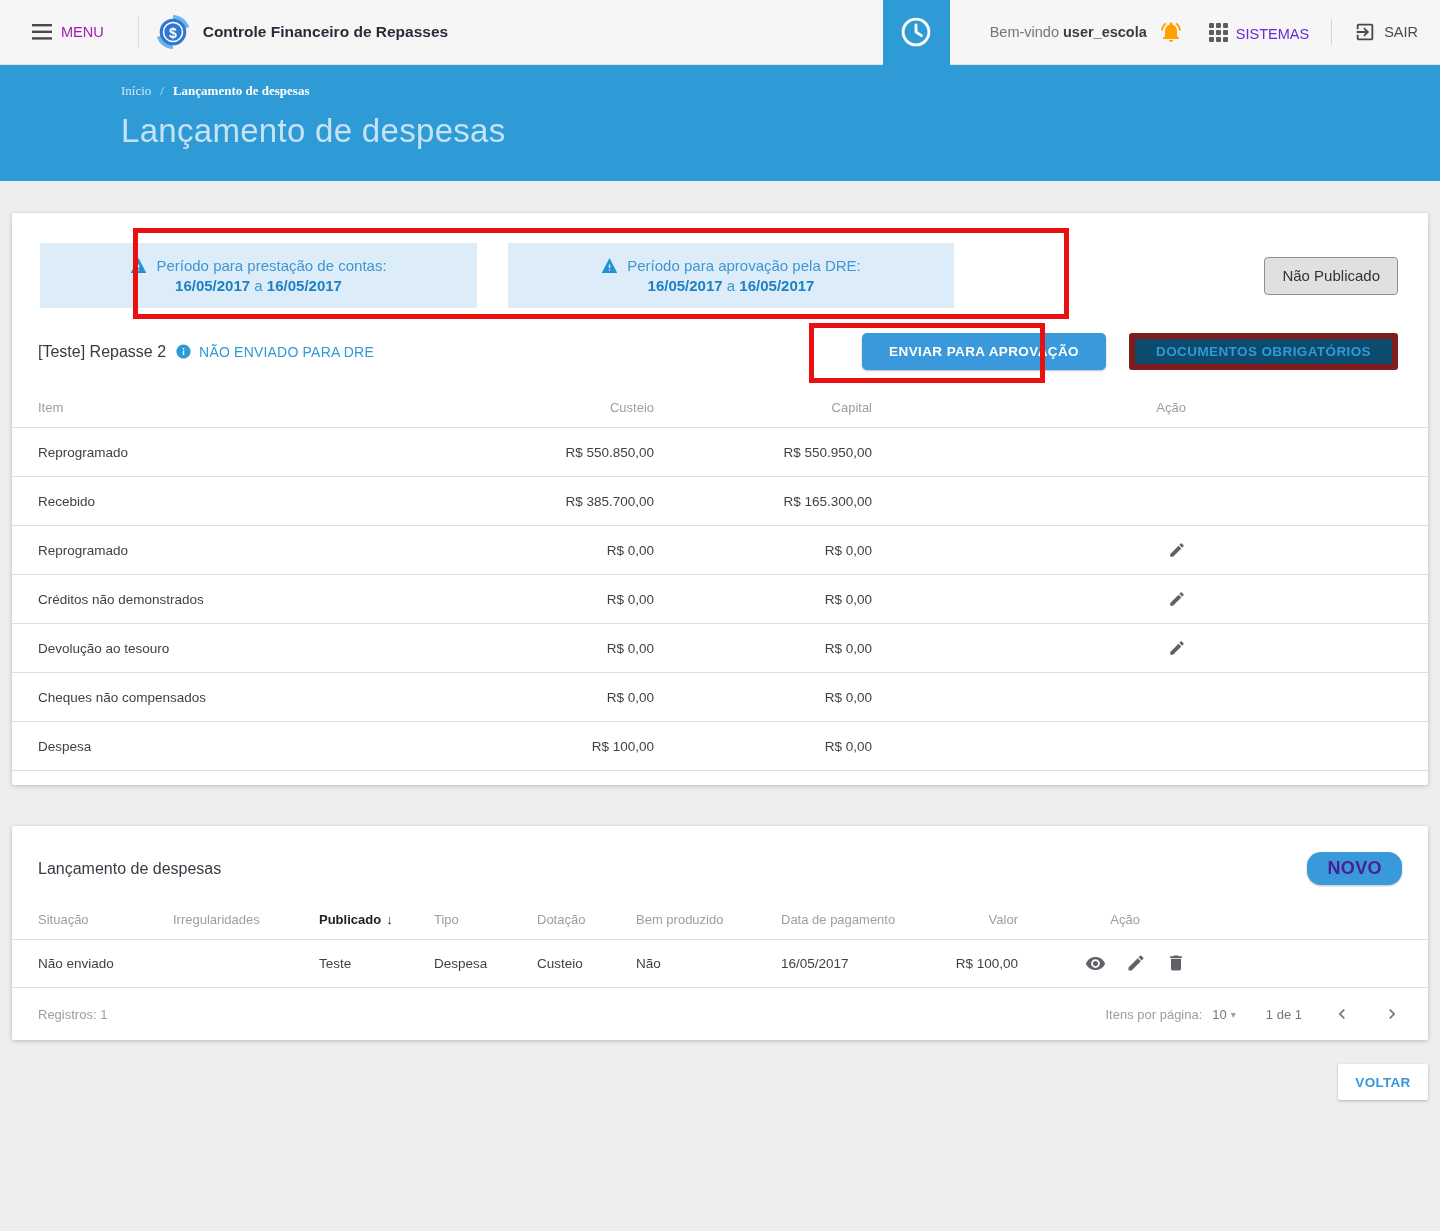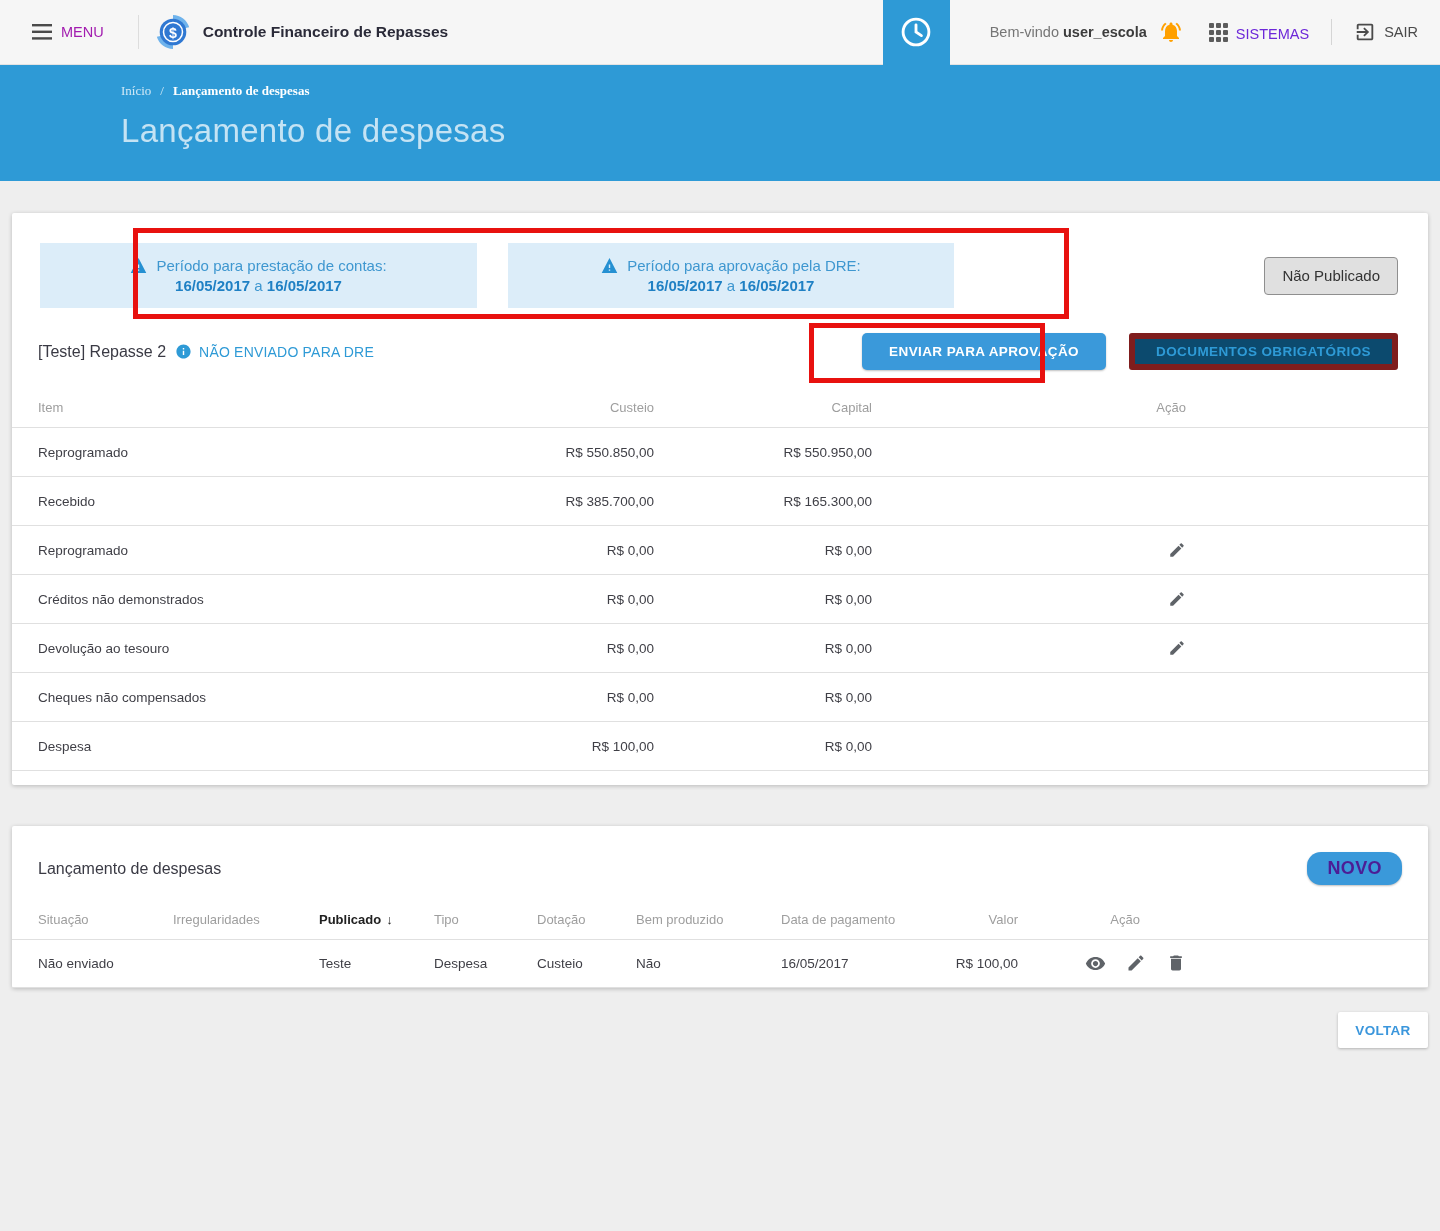--- a/index.html
+++ b/index.html
@@ -319,20 +319,41 @@
               </svg>
             </button>
           <button class="icon-btn">
               <svg width="20" height="20" viewBox="0 0 24 24">
                 <path fill="#5f6368" d="M6 19c0 1.1.9 2 2 2h8c1.1 0 2-.9 2-2V7H6v12zM19 4h-3.5l-1-1h-5l-1 1H5v2h14V4z"></path>
               </svg>
             </button>
         </span>
       </div>
 
+      <div class="t2-footer">
+        <span>Registros: 1</span>
+        <div class="footer-right">
+          <span>Itens por página:</span>
+          <span class="ipp-value">
+            <span>10</span>
+            <span class="caret">▾</span>
+          </span>
+          <span class="page-info">1 de 1</span>
+          <span class="chev">
+              <svg width="20" height="20" viewBox="0 0 24 24">
+                <path fill="#757575" d="M15.41 7.41L14 6l-6 6 6 6 1.41-1.41L10.83 12z"></path>
+              </svg>
+            </span>
+          <span class="chev">
+              <svg width="20" height="20" viewBox="0 0 24 24">
+                <path fill="#757575" d="M8.59 16.59L10 18l6-6-6-6-1.41 1.41L13.17 12z"></path>
+              </svg>
+            </span>
+        </div>
+      </div>
     </div>
 
     <div class="voltar-row">
       <button class="btn-voltar">VOLTAR</button>
     </div>
   </div>
 
   <div class="annot annot1"></div>
   <div class="annot annot2"></div>
 

